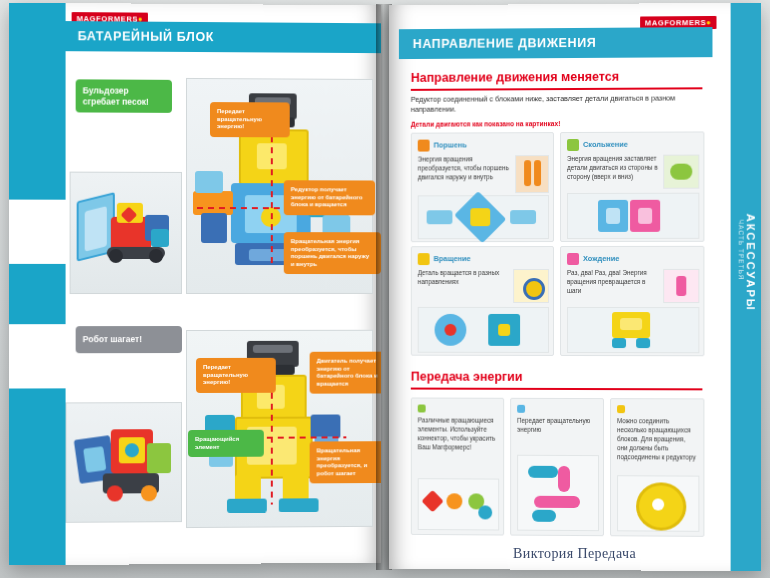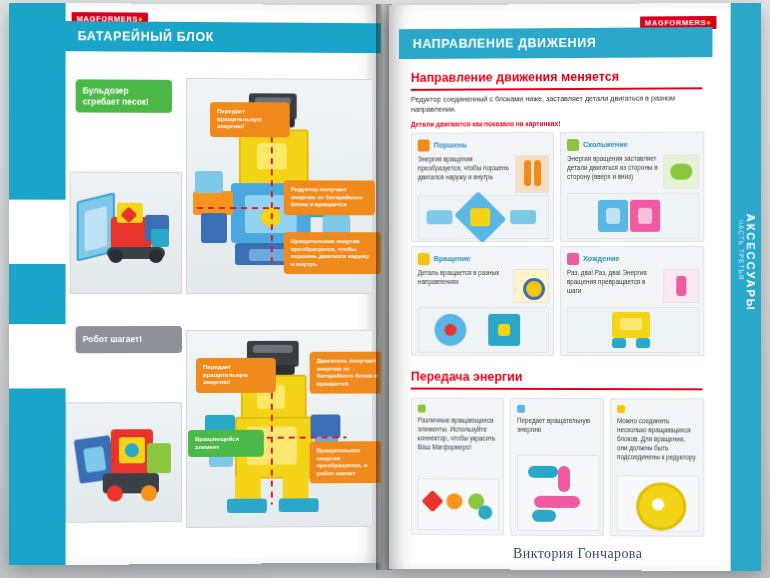--- a/index.html
+++ b/index.html
@@ -386,14 +386,14 @@
         <div class="card-t" style="left:6px;top:18px;width:80px;"><span>Можно соединить несколько вращающихся блоков. Для вращения, они должны быть подсоединены к редуктору</span></div>
         <div class="thumb" style="left:6px;top:76px;width:80px;height:54px;background:#f6f8f9;">
           <div class="blob" style="left:18px;top:6px;width:44px;height:42px;background:#f4d417;border-radius:50%;border:3px solid #e0bd0c;"></div>
           <div class="blob" style="left:34px;top:22px;width:12px;height:12px;background:#fff;border-radius:50%;"></div>
         </div>
       </div>
 
     </div>
   </div>
 
-  <div class="watermark">Виктория Гончарова</div>
+  <div class="watermark">Виктория Передача</div>
 </div>
 
 </body></html>

